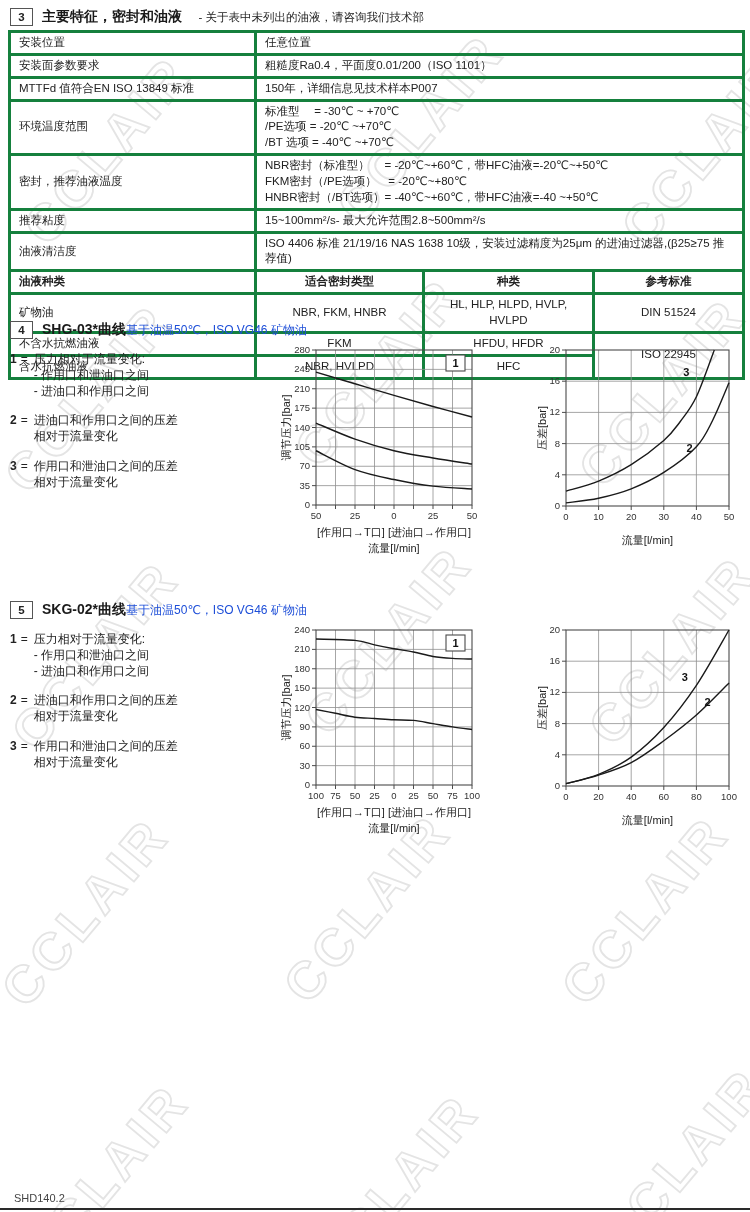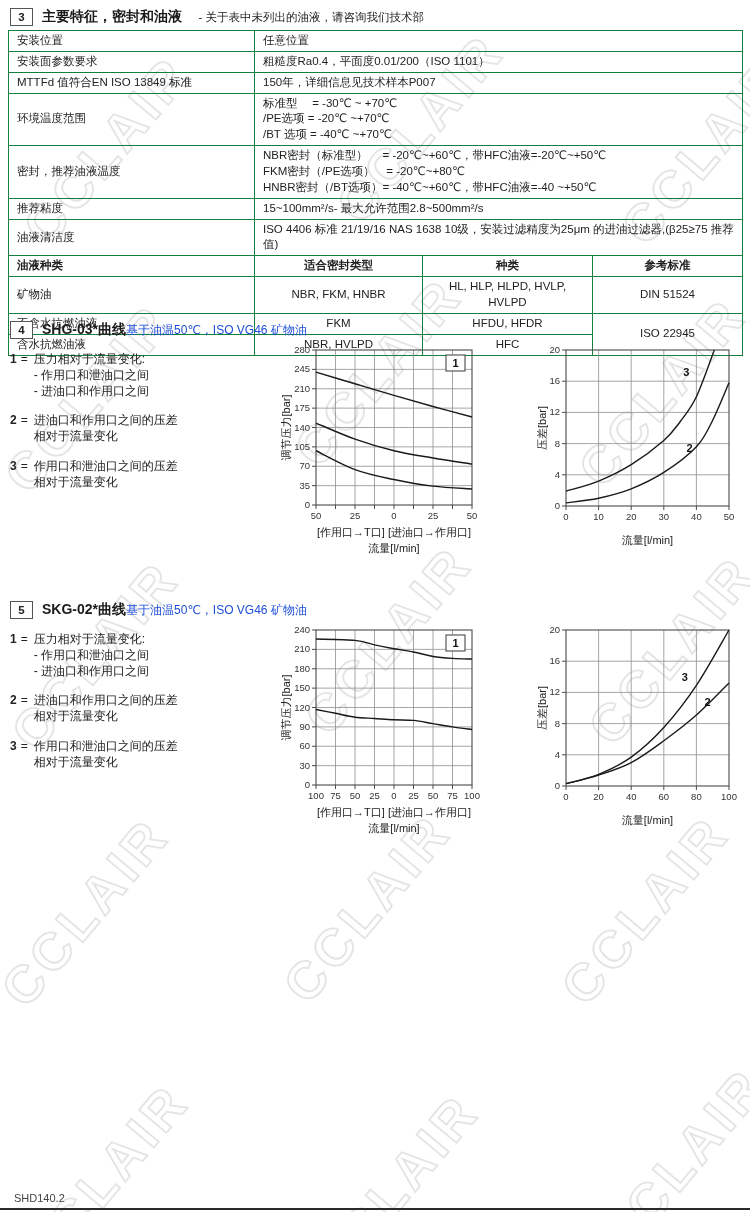--- a/index.html
+++ b/index.html
@@ -15,21 +15,21 @@
   .sec-header{position:absolute;left:10px;display:flex;align-items:center;}
   .numbox{display:inline-block;min-width:15px;height:16px;line-height:16px;padding:0 3px;
           border:1.5px solid #555;background:#fff;text-align:center;font-weight:700;font-size:11.5px;}
   .sec-titlewrap{margin-left:9px;}
   .sec-title{font-weight:700;font-size:14px;color:#1a1a1a;margin-top:12px;}
   .sec-sub{font-size:12px;color:#1d4ed8;}
   .sec-sub3{font-size:11.5px;color:#222;margin-left:12px;}
   
   .spec{position:absolute;left:8px;top:30px;width:734px;border-collapse:collapse;
         font-size:11.5px;color:#222;table-layout:fixed;}
-  .spec td{border:1px solid #15803d;padding:2px 8px;line-height:1.38;vertical-align:middle;
+  .spec td{border:3px solid #15803d;padding:2px 8px;line-height:1.38;vertical-align:middle;
            overflow:hidden;}
   .pre{white-space:pre-line;}
   .ctr{text-align:center;}
   .oil-head td{font-weight:700;}
   
   .legend{position:absolute;left:10px;width:264px;font-size:12px;color:#222;}
   .legend-item{display:flex;margin-bottom:14px;line-height:1.32;}
   .legend-num{font-weight:700;margin-right:4px;}
   .legend-eq{margin-right:6px;}
   .legend-text{white-space:pre-line;}

